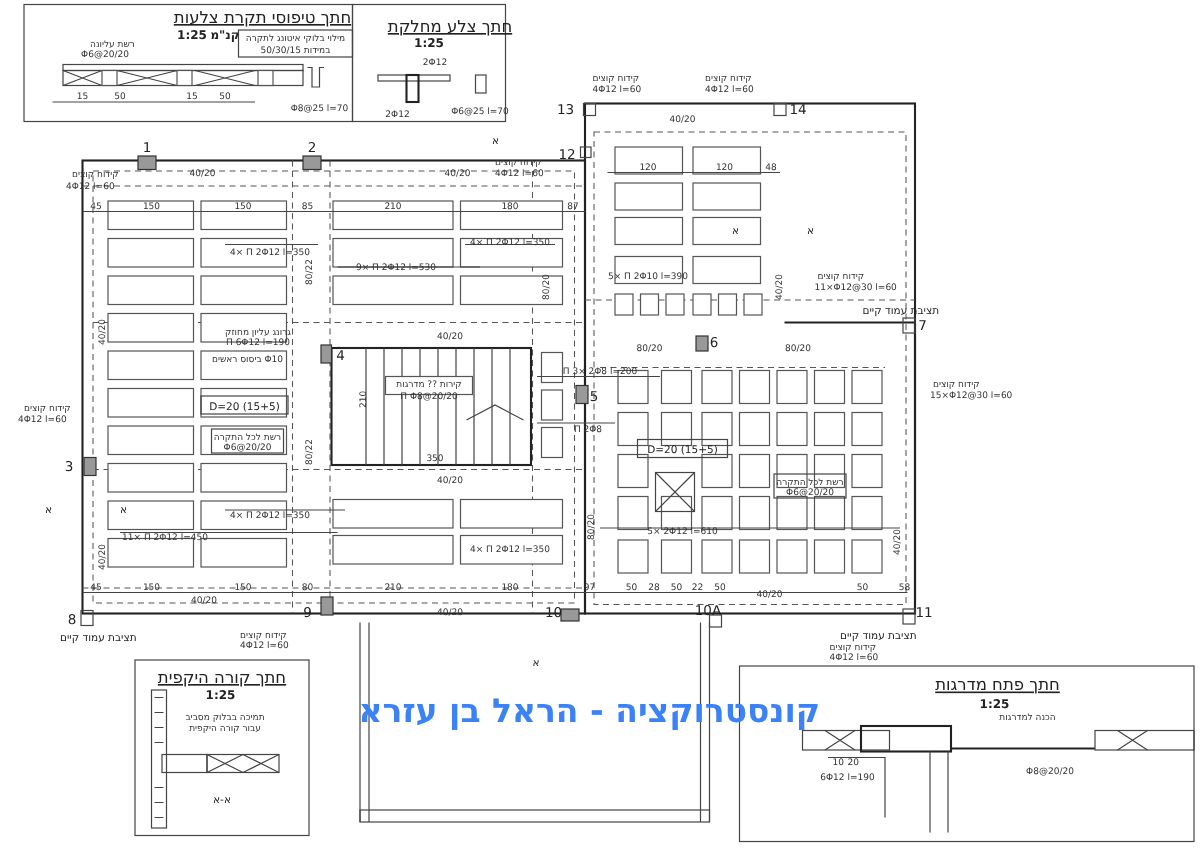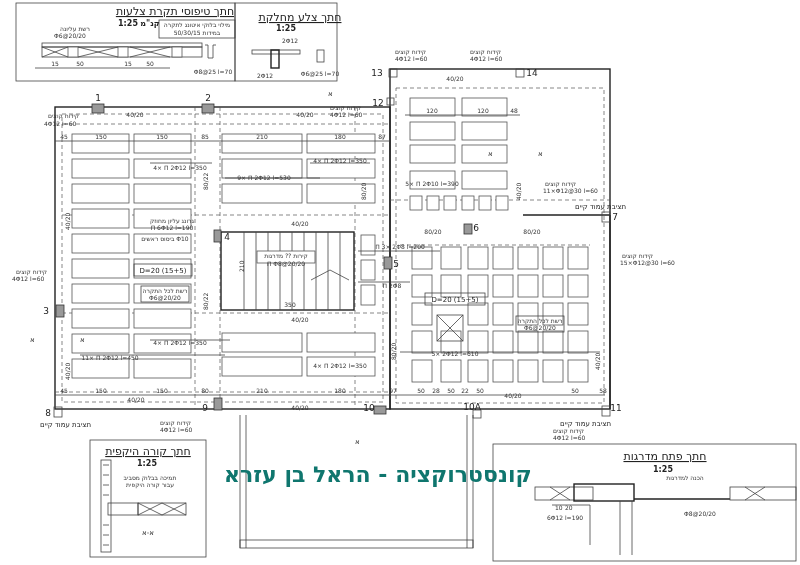--- a/index.html
+++ b/index.html
@@ -8,21 +8,21 @@
   .t{font-size:6px;fill:#333;}
   .tb{font-size:7px;fill:#222;}
   .num{font-size:9px;fill:#222;}
   .ttl{font-size:11px;fill:#222;text-decoration:underline;}
   .sc{font-size:8px;fill:#222;font-weight:bold;}
   .ln{stroke:#444;stroke-width:0.8;fill:none;}
   .thk{stroke:#222;stroke-width:1.4;fill:none;}
   .dsh{stroke:#555;stroke-width:0.7;stroke-dasharray:4,3;fill:none;}
   .blk{stroke:#555;stroke-width:0.8;fill:#fff;}
   .col{fill:#999;stroke:#333;stroke-width:0.8;}
-  .main-title{position:absolute;left:224px;top:462px;font-size:22px;font-weight:bold;color:#0f766e;direction:rtl;white-space:nowrap;font-family:"DejaVu Sans",sans-serif;text-align:center;}
+  .main-title{position:absolute;left:239px;top:462px;font-size:22px;font-weight:bold;color:#3b82f6;direction:rtl;white-space:nowrap;font-family:"DejaVu Sans",sans-serif;text-align:center;}
 </style>
 </head>
 <body>
 
 
 
 <svg width="800" height="565" viewBox="0 0 800 565" xmlns="http://www.w3.org/2000/svg">
 
   <g>
     <rect x="16" y="3" width="219" height="78" class="ln" stroke-width="1"></rect>

